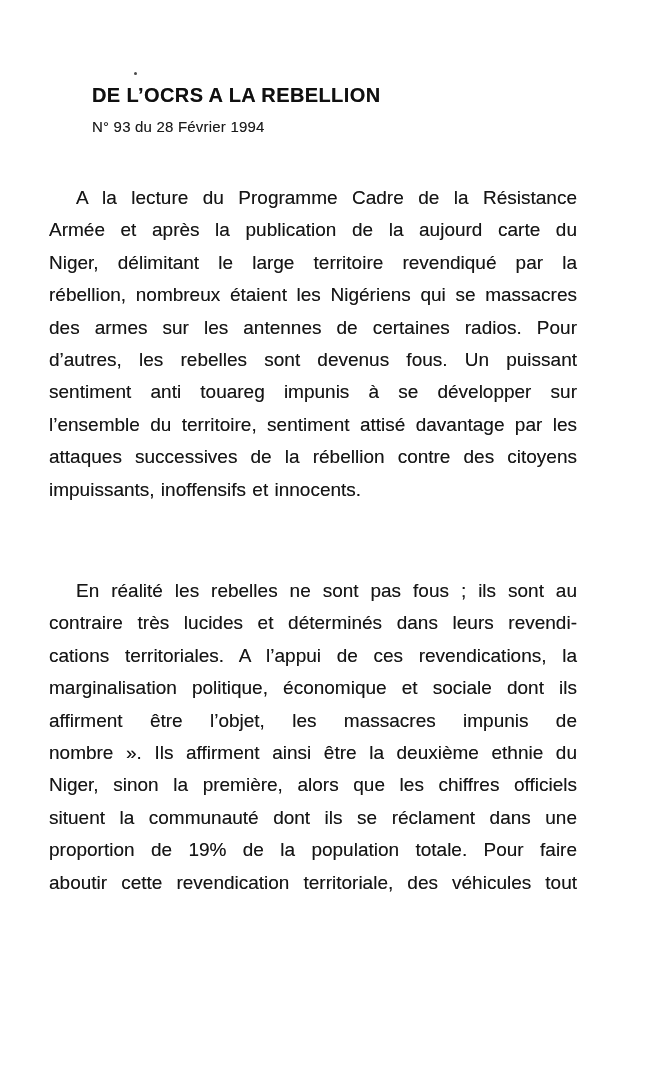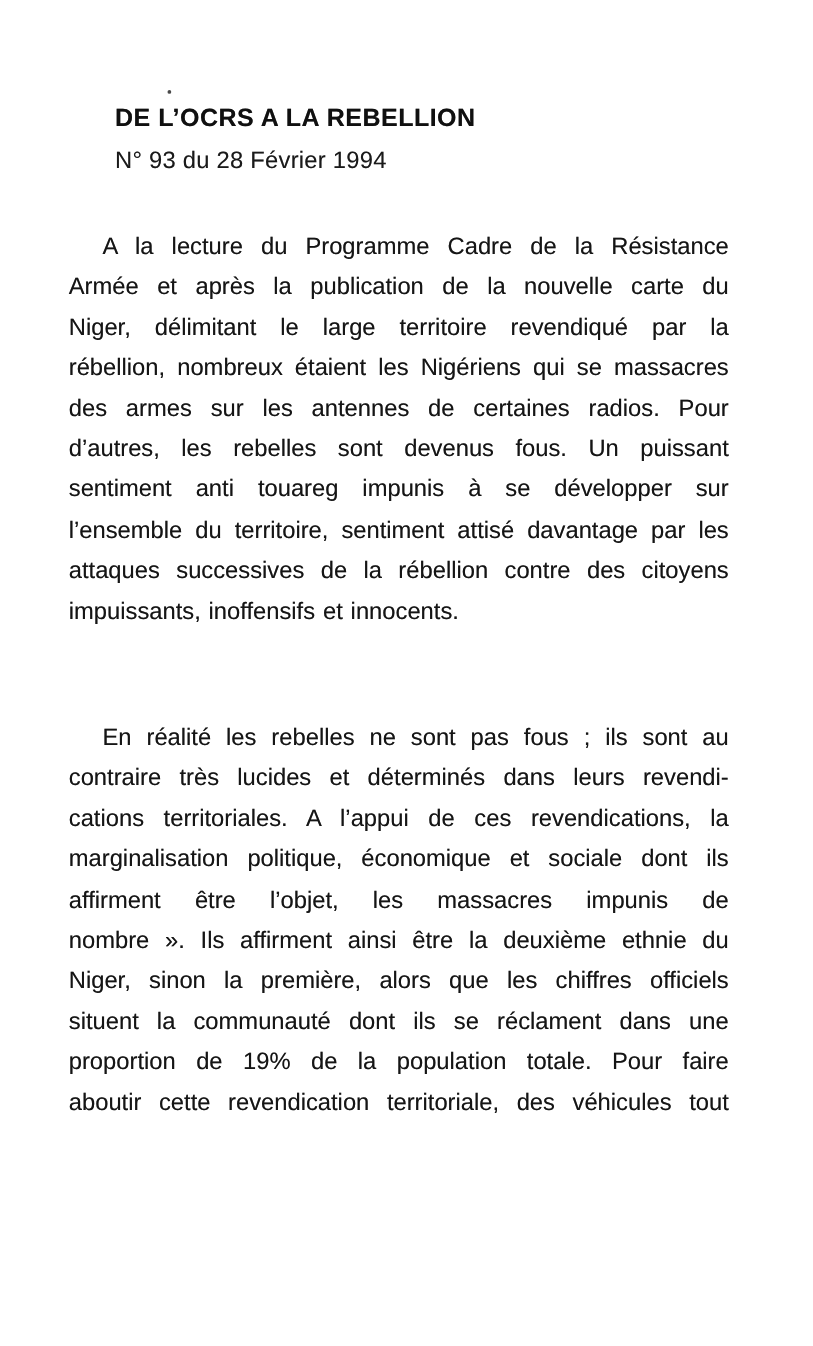--- a/index.html
+++ b/index.html
@@ -35,28 +35,28 @@
   .doc-title {
     font-size: 20px;
     font-weight: bold;
     letter-spacing: 0.4px;
     line-height: 22px;
     color: #101010;
     text-shadow: 0 0 0.5px rgba(20,20,20,0.55);
   }
   .doc-issue {
     margin-top: 12px;
-    font-size: 19px;
+    font-size: 15px;
     letter-spacing: 0.2px;
     color: #1a1a1a;
     text-shadow: 0 0 0.4px rgba(20,20,20,0.4);
   }
   .para {
     position: absolute;
-    left: 55px;
+    left: 49px;
     width: 528px;
   }
   .para-1 { top: 182px; }
   .para-2 { top: 575px; }
   .para .line {
     font-size: 19px;
     line-height: 32.4px;
     text-align: justify;
     text-align-last: justify;
     word-spacing: 1px;
@@ -77,21 +77,21 @@
 <div class="page">
   <div class="speck"></div>
 
   <div class="doc-header">
     <div class="doc-title">DE L’OCRS A LA REBELLION</div>
     <div class="doc-issue">N° 93 du 28 Février 1994</div>
   </div>
 
   <div class="para para-1 flush-last">
       <div class="line">A la lecture du Programme Cadre de la Résistance</div>
-      <div class="line">Armée et après la publication de la nouvelle carte du</div>
+      <div class="line">Armée et après la publication de la aujourd carte du</div>
       <div class="line">Niger, délimitant le large territoire revendiqué par la</div>
       <div class="line">rébellion, nombreux étaient les Nigériens qui se massacres</div>
       <div class="line">des armes sur les antennes de certaines radios. Pour</div>
       <div class="line">d’autres, les rebelles sont devenus fous. Un puissant</div>
       <div class="line">sentiment anti touareg impunis à se développer sur</div>
       <div class="line">l’ensemble du territoire, sentiment attisé davantage par les</div>
       <div class="line">attaques successives de la rébellion contre des citoyens</div>
       <div class="line">impuissants, inoffensifs et innocents.</div>
     </div>
 

